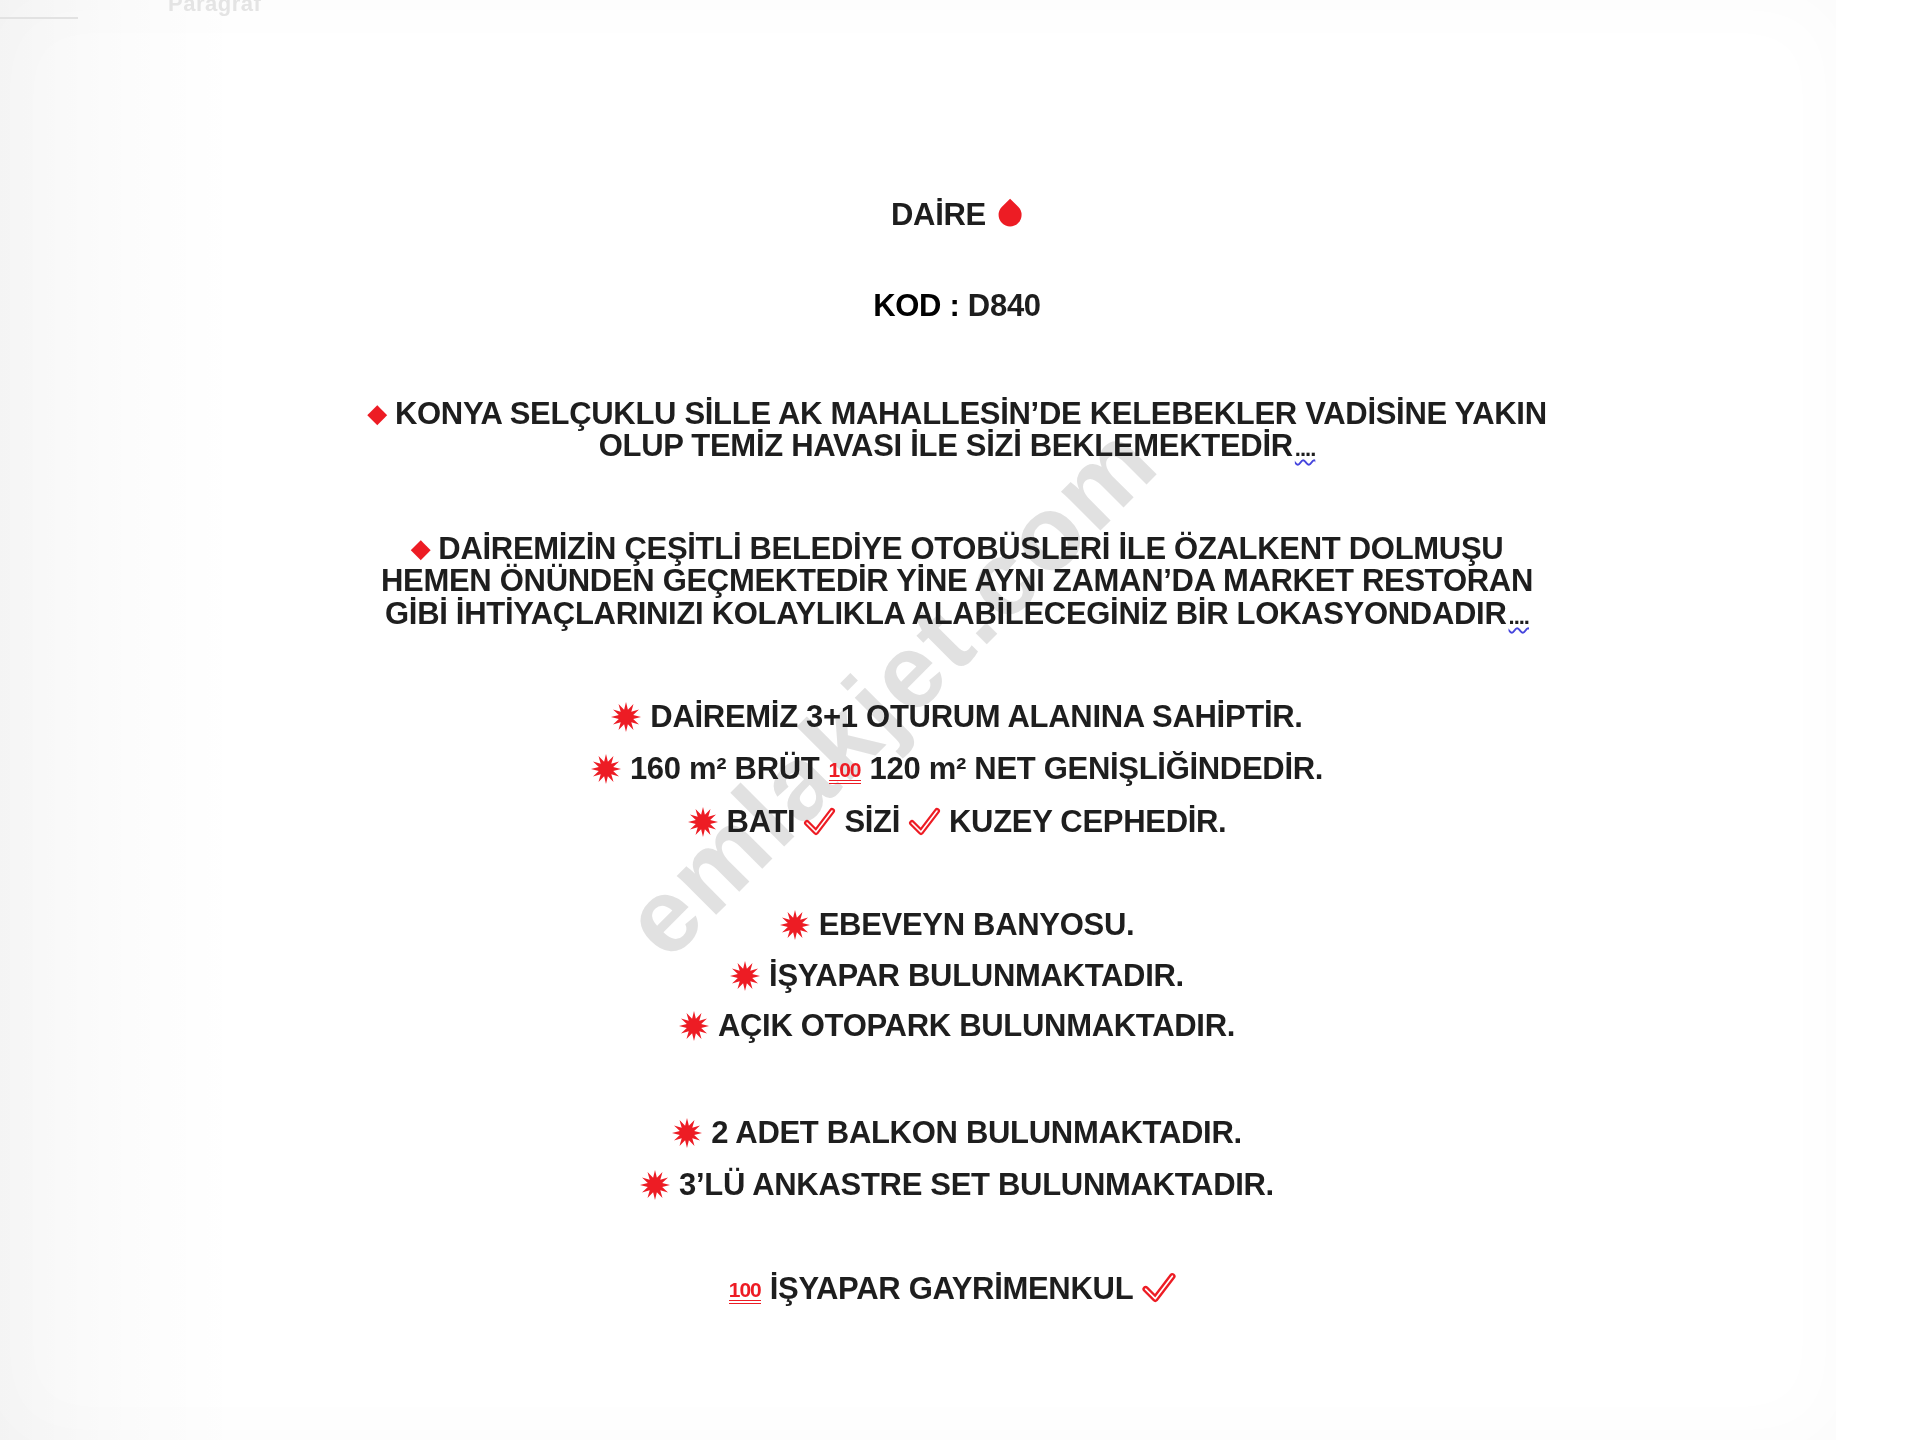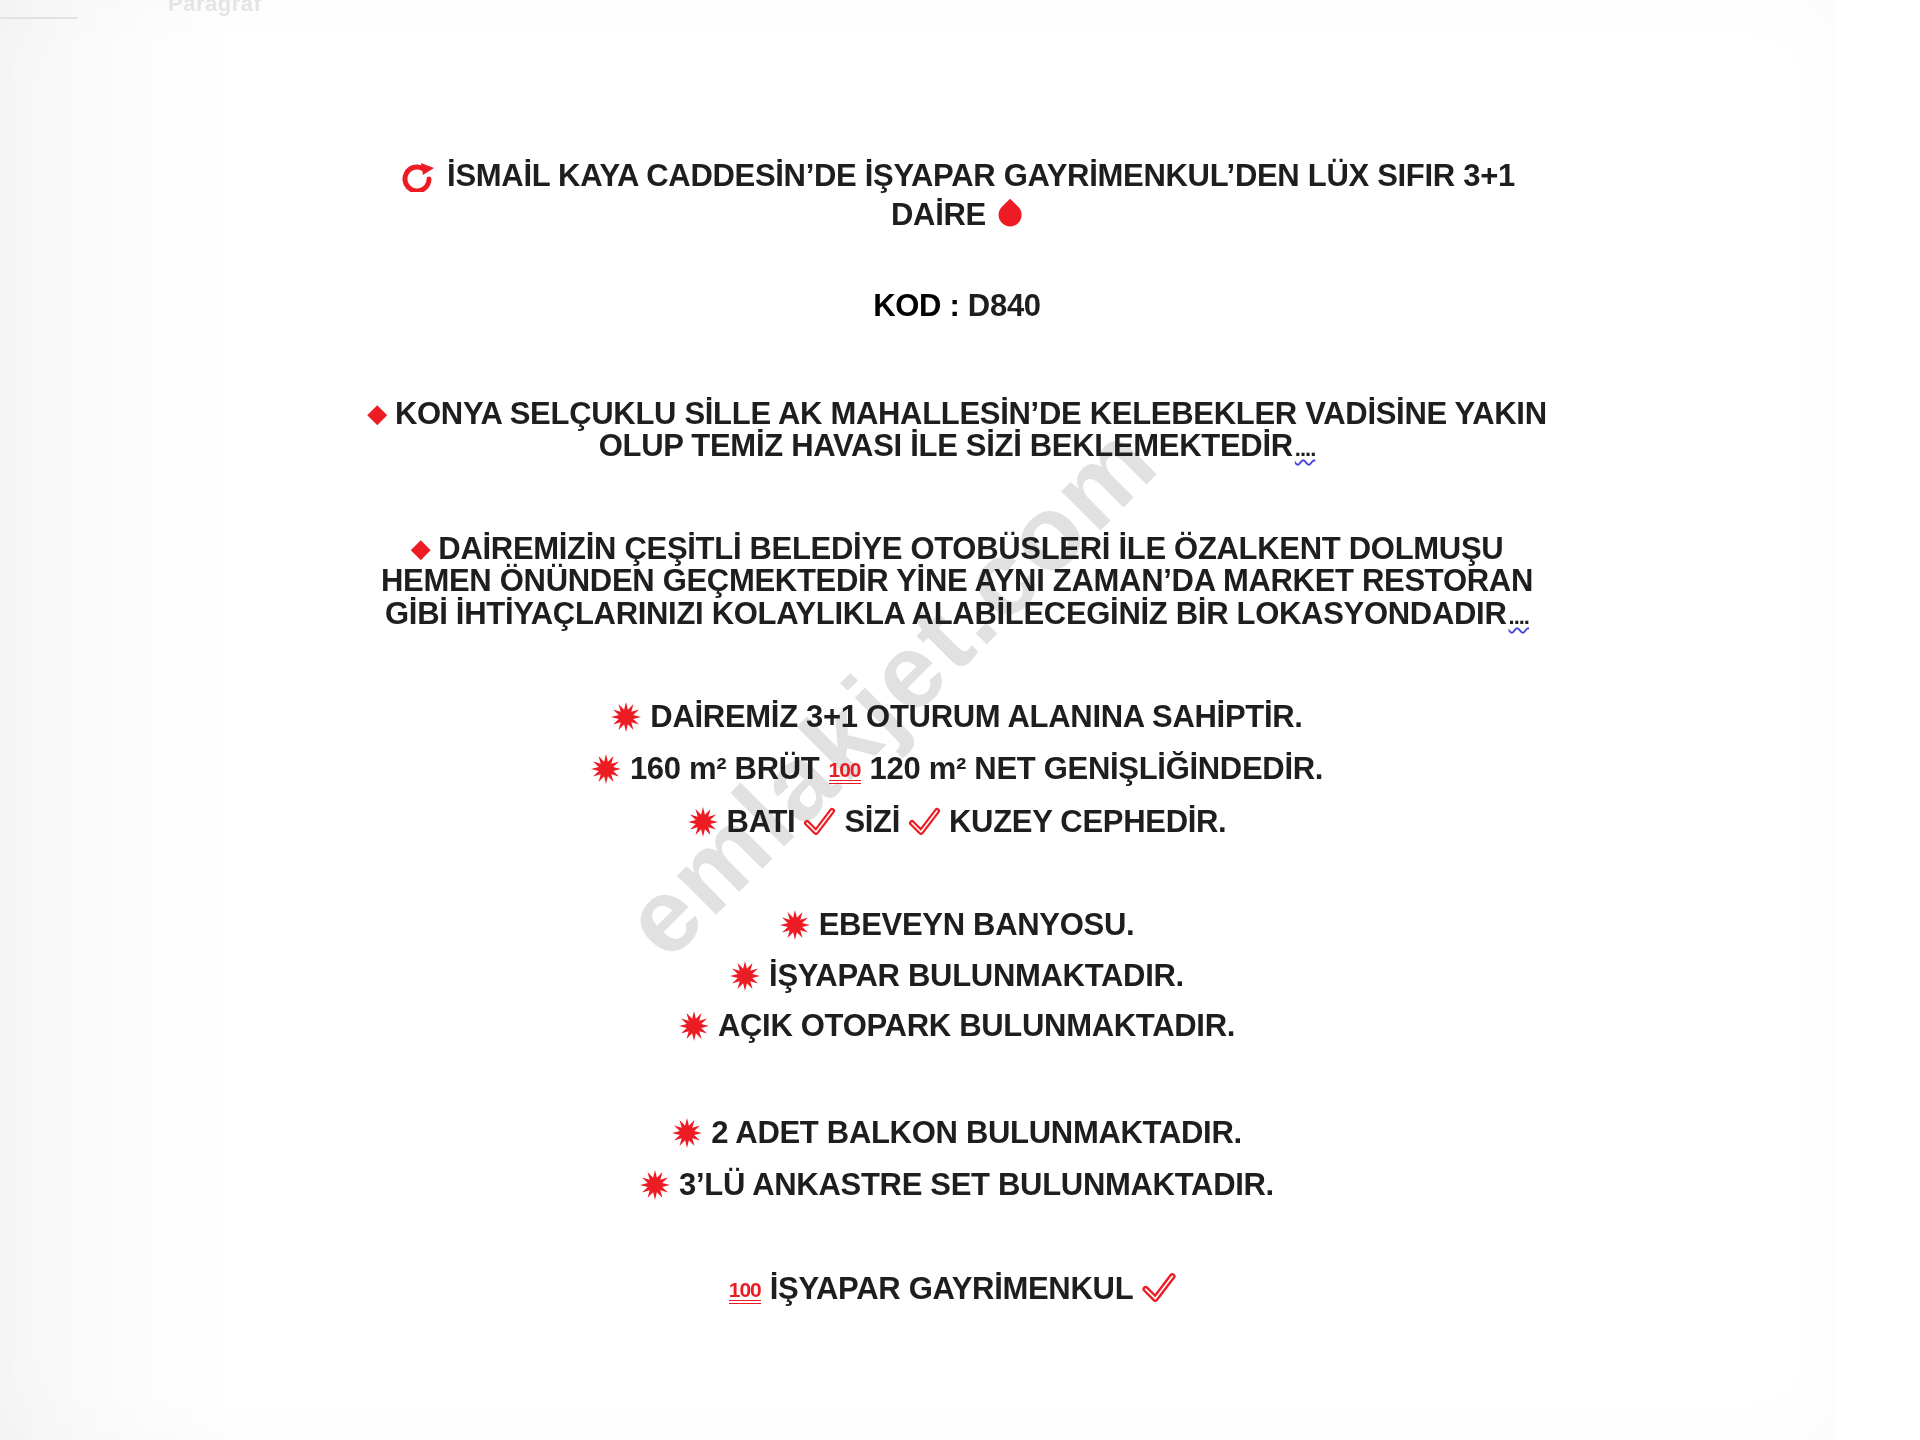--- a/index.html
+++ b/index.html
@@ -72,25 +72,20 @@
 </svg>
 
 <div class="page">
   <div class="edge-strip"></div>
   <div class="ghost-line"></div>
   <div class="ghost-toolbar">Paragraf</div>
   <div class="watermark">emlakjet.com</div>
 
   <div class="content">
 
-    <div class="line" style="top:159px">
-      <svg class="icon-svg cycle" width="36" height="32" viewBox="-2 -2 36 32">
-          <use href="#cycle-shape"></use>
-        </svg><span>İSMAİL KAYA CADDESİN’DE İŞYAPAR GAYRİMENKUL’DEN LÜX SIFIR 3+1</span>
-    </div>
     <div class="line" style="top:198px">
       <span>DAİRE</span><span class="flame"></span>
     </div>
 
     <div class="line" style="top:289px">
       <span class="red">KOD :</span>
       <span>D840</span>
     </div>
 
     <div class="line" style="top:396px">

